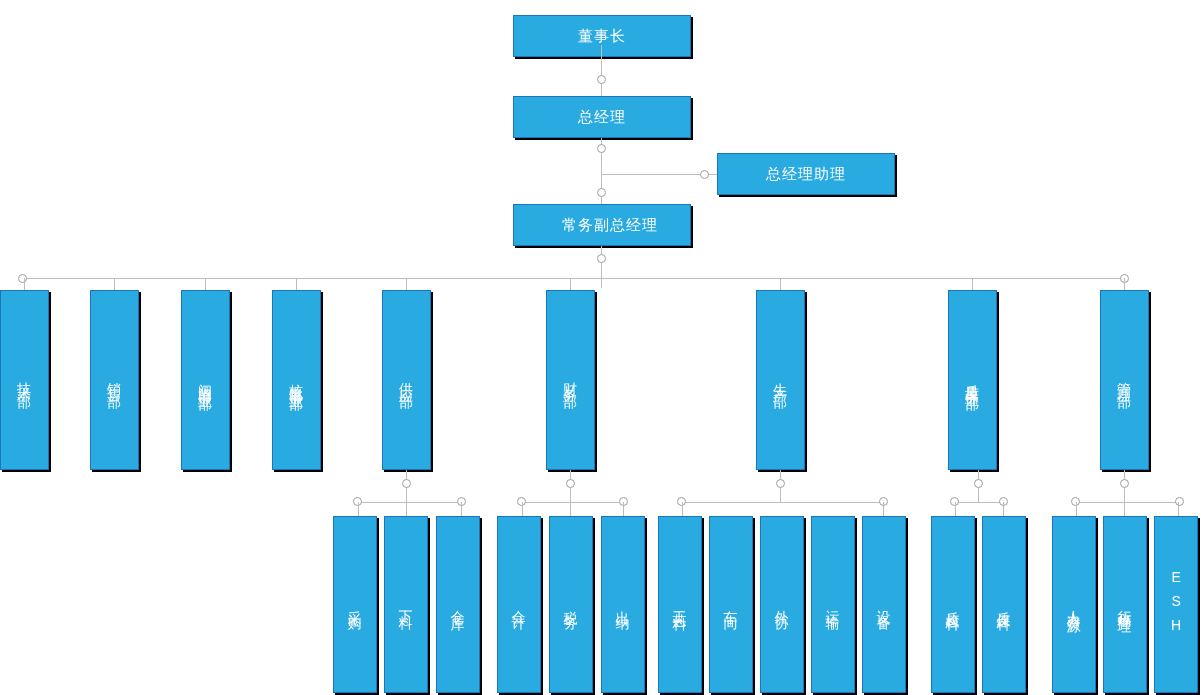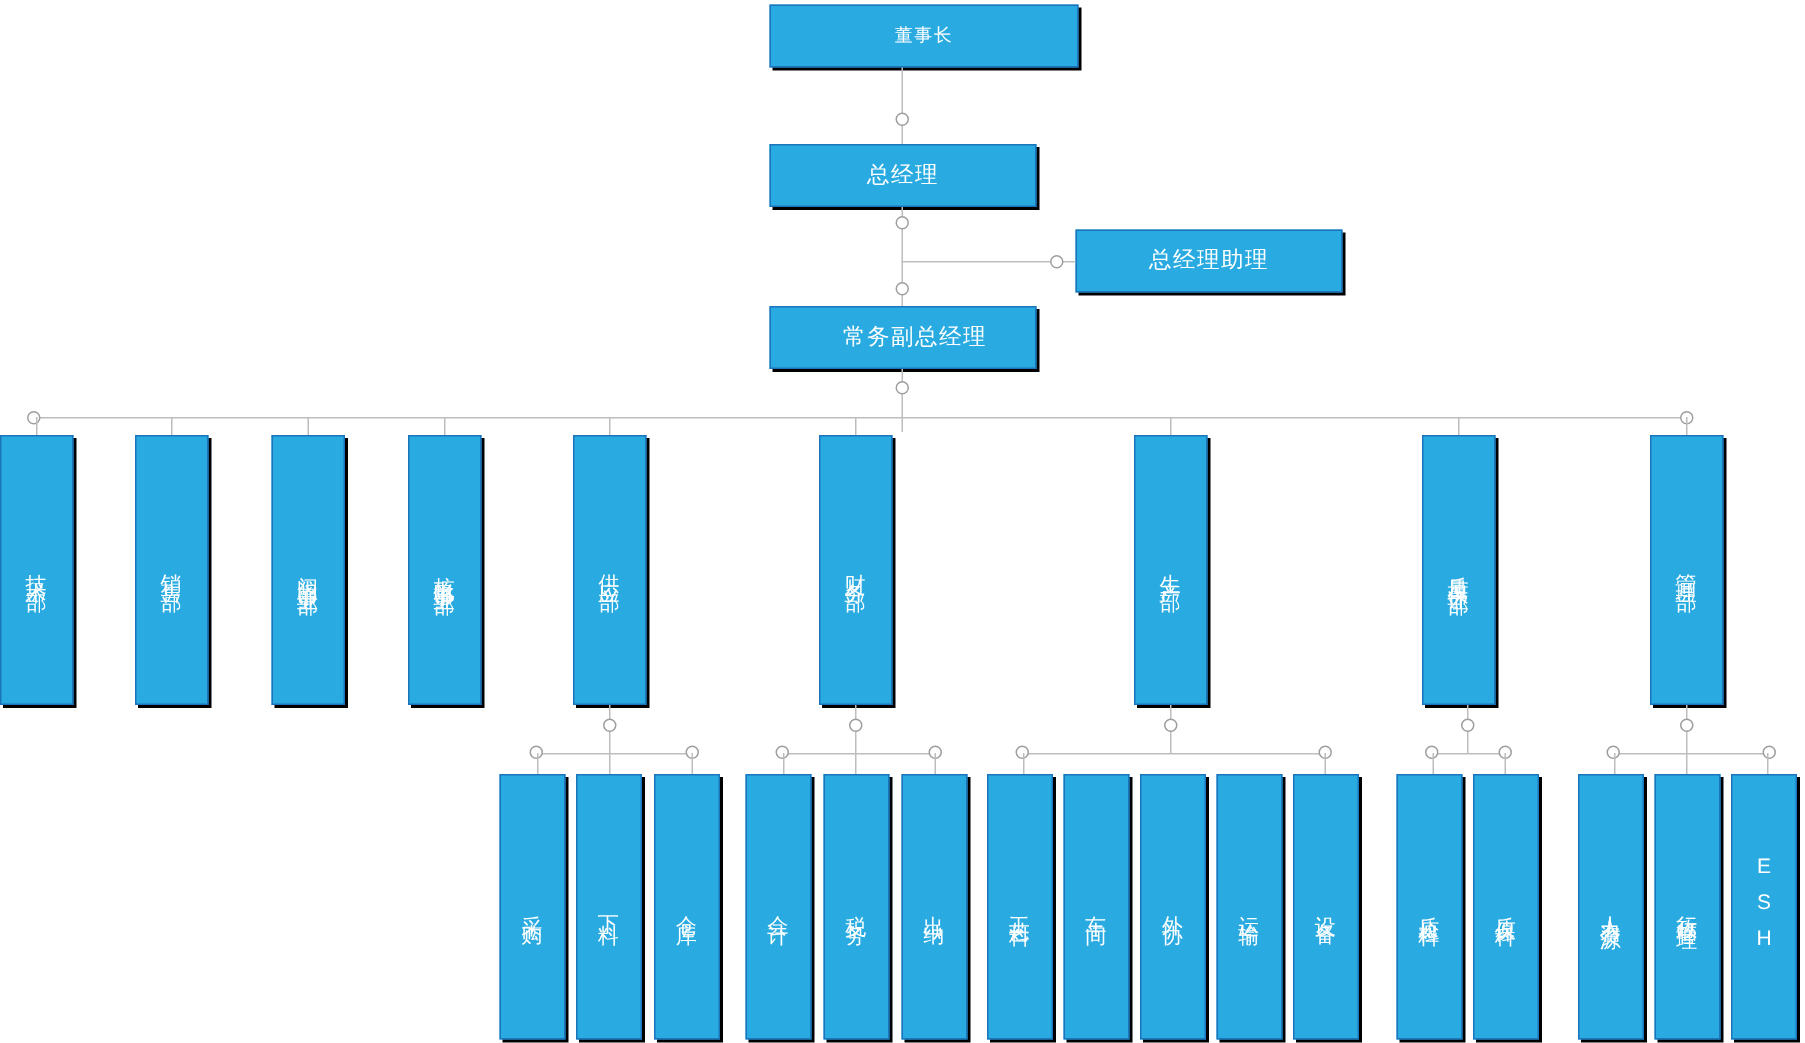--- a/index.html
+++ b/index.html
@@ -49,21 +49,21 @@
     border:1px solid #9e9e9e;
     background:#ffffff;
     box-sizing:border-box;
   }
 </style>
 </head>
 <body>
 
 <div id="canvas">
 
-  <div class="node h" style="left:513px;top:3px;width:206px;height:42px;font-size:12px;">董事长</div>
+  <div class="node h" style="left:513px;top:15px;width:178px;height:42px;font-size:15px;">董事长</div>
 
   <div class="node h" style="left:513px;top:96px;width:178px;height:42px;font-size:15px;">总经理</div>
 
   <div class="node h" style="left:717px;top:153px;width:178px;height:42px;font-size:15px;">总经理助理</div>
 
   <div class="node h" style="left:513px;top:204px;width:178px;height:42px;font-size:15px;padding-left:16px;">常务副总经理</div>
 
   <div class="line vline" style="left:601px;top:45px;height:51px;"></div>
   <div class="conn" style="left:597px;top:75px;"></div>
 

